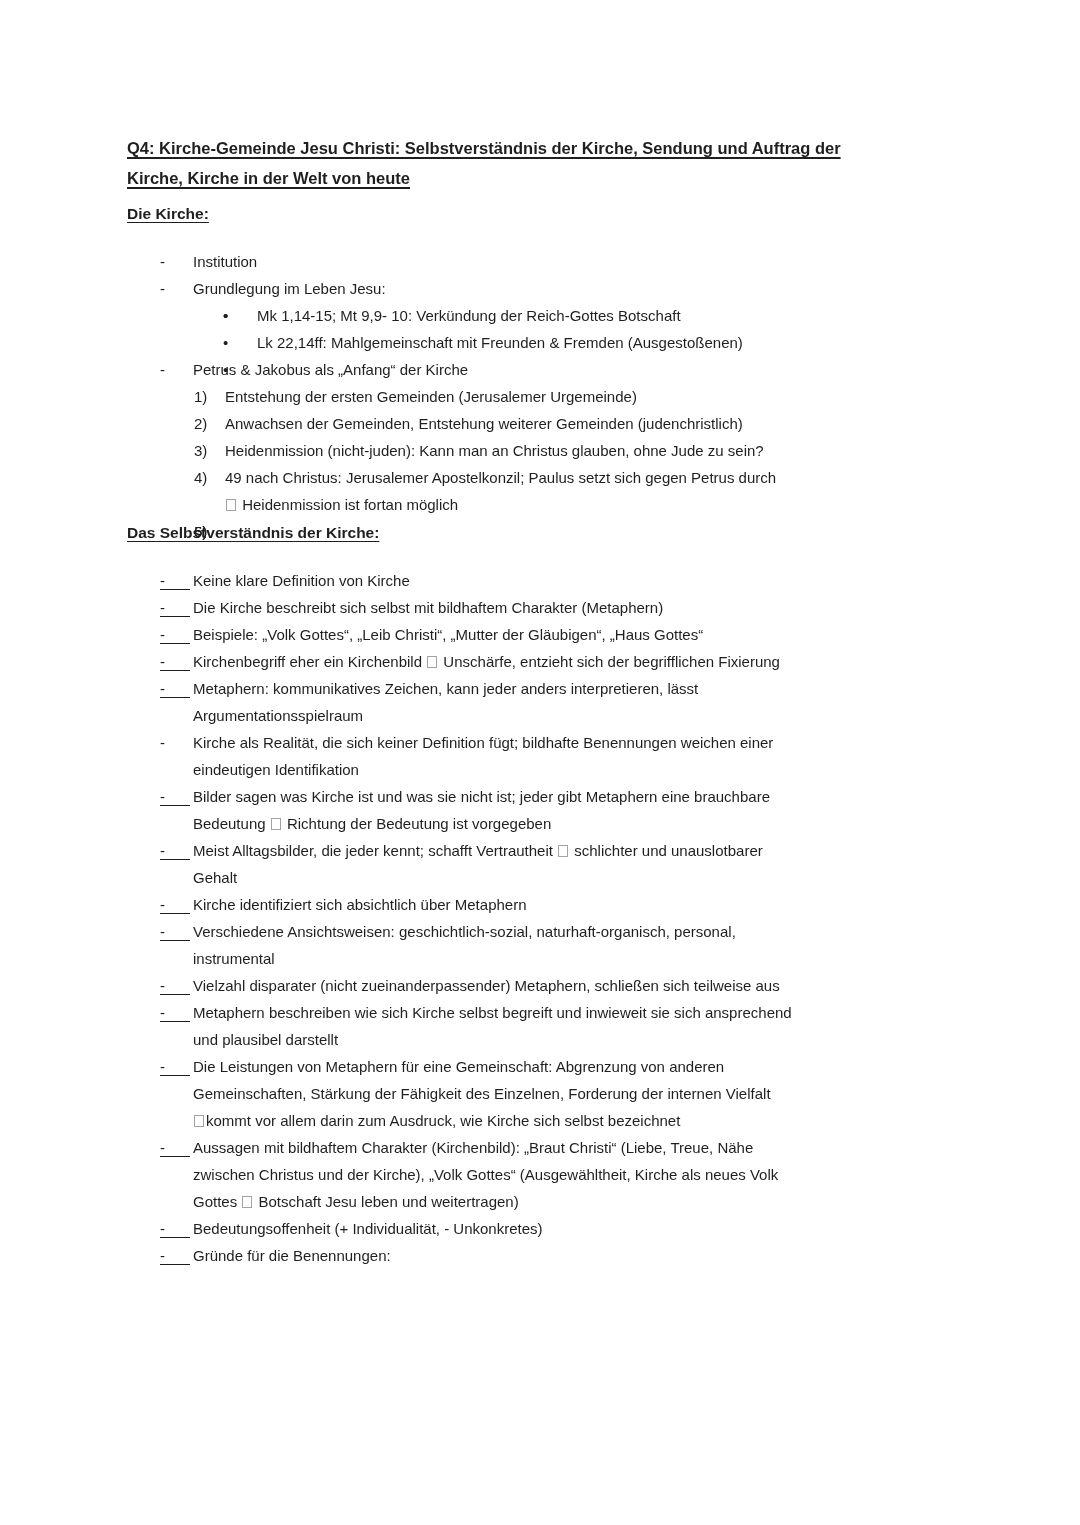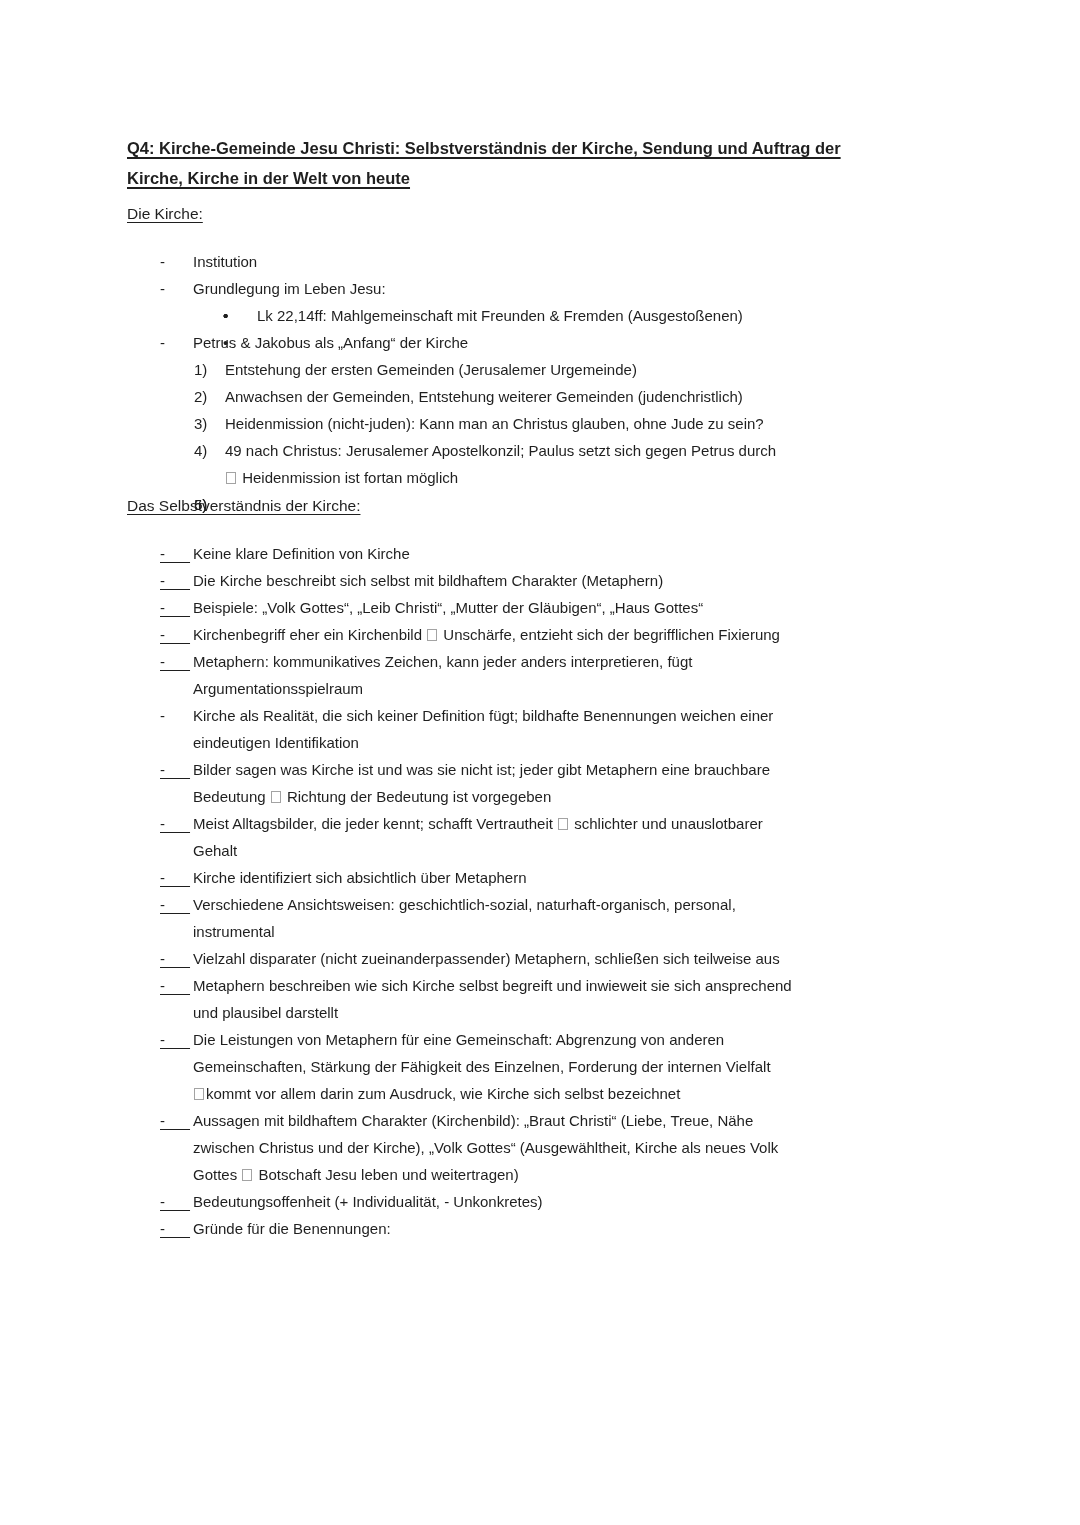--- a/index.html
+++ b/index.html
@@ -24,21 +24,21 @@
     font-weight: 700;
     line-height: 30px;
     text-decoration: underline;
     text-decoration-thickness: 2px;
     text-underline-offset: 3px;
     white-space: pre-line;
     margin: 0 0 10px 0;
   }
   .h2 {
     font-size: 15.5px;
-    font-weight: 400;
+    font-weight: 700;
     line-height: 22px;
     text-decoration: underline;
     text-underline-offset: 3px;
     margin: 0 0 23px 0;
   }
   .list {
     font-size: 15px;
     line-height: 27px;
     margin: 0 0 4px 0;
   }
@@ -82,20 +82,21 @@
         </div>
         <div class="li dash">
           <span class="marker">-</span>
           <span class="txt">Grundlegung im Leben Jesu:</span>
         </div>
         <div class="li bullet">
           <span class="marker">•</span>
         </div>
         <div class="li bullet">
           <span class="marker">•</span>
+          <span class="txt">Mk 1,14-15; Mt 9,9- 10: Verkündung der Reich-Gottes Botschaft</span>
         </div>
         <div class="li bullet">
           <span class="marker">•</span>
           <span class="txt">Lk 22,14ff: Mahlgemeinschaft mit Freunden &amp; Fremden (Ausgestoßenen)</span>
         </div>
         <div class="li bullet">
           <span class="marker">•</span>
         </div>
         <div class="li dash">
           <span class="marker">-</span>
@@ -140,21 +141,21 @@
         <div class="li dashu">
           <span class="marker">-</span>
           <span class="txt">Beispiele: „Volk Gottes“, „Leib Christi“, „Mutter der Gläubigen“, „Haus Gottes“</span>
         </div>
         <div class="li dashu">
           <span class="marker">-</span>
           <span class="txt">Kirchenbegriff eher ein Kirchenbild <span class="box-glyph"></span> Unschärfe, entzieht sich der begrifflichen Fixierung</span>
         </div>
         <div class="li dashu">
           <span class="marker">-</span>
-          <span class="txt">Metaphern: kommunikatives Zeichen, kann jeder anders interpretieren, fügt
+          <span class="txt">Metaphern: kommunikatives Zeichen, kann jeder anders interpretieren, lässt
 Argumentationsspielraum</span>
         </div>
         <div class="li dash">
           <span class="marker">-</span>
           <span class="txt">Kirche als Realität, die sich keiner Definition fügt; bildhafte Benennungen weichen einer
 eindeutigen Identifikation</span>
         </div>
         <div class="li dashu">
           <span class="marker">-</span>
           <span class="txt">Bilder sagen was Kirche ist und was sie nicht ist; jeder gibt Metaphern eine brauchbare

